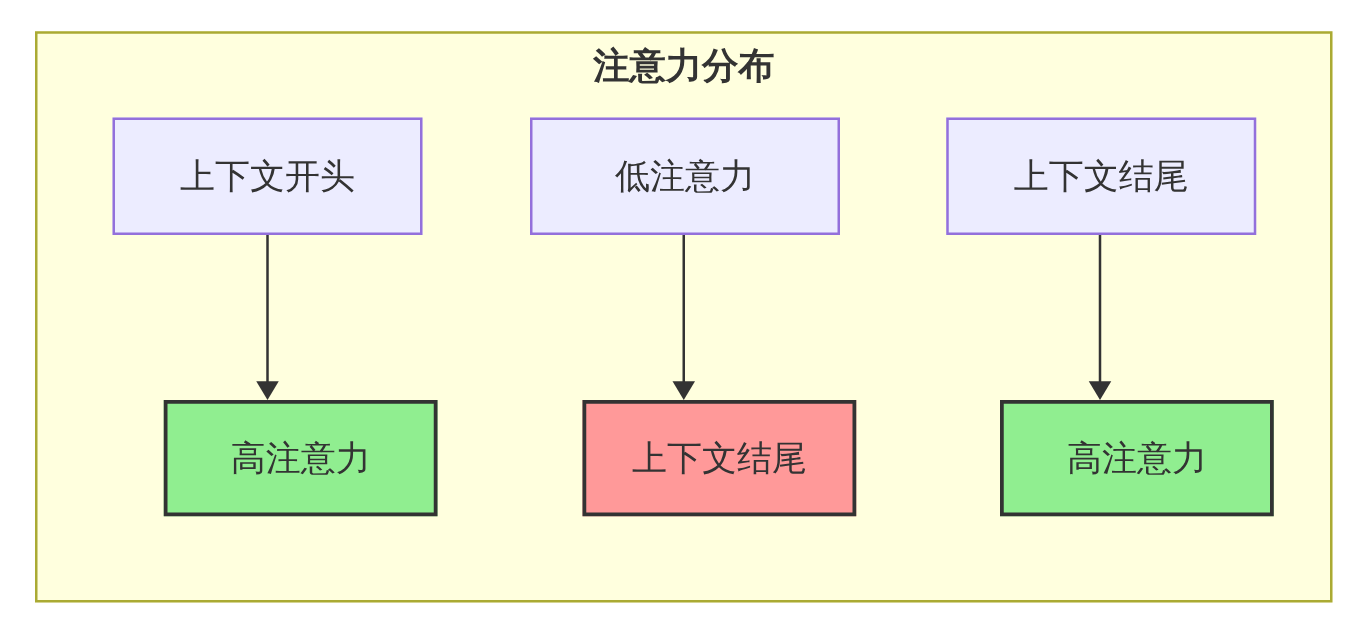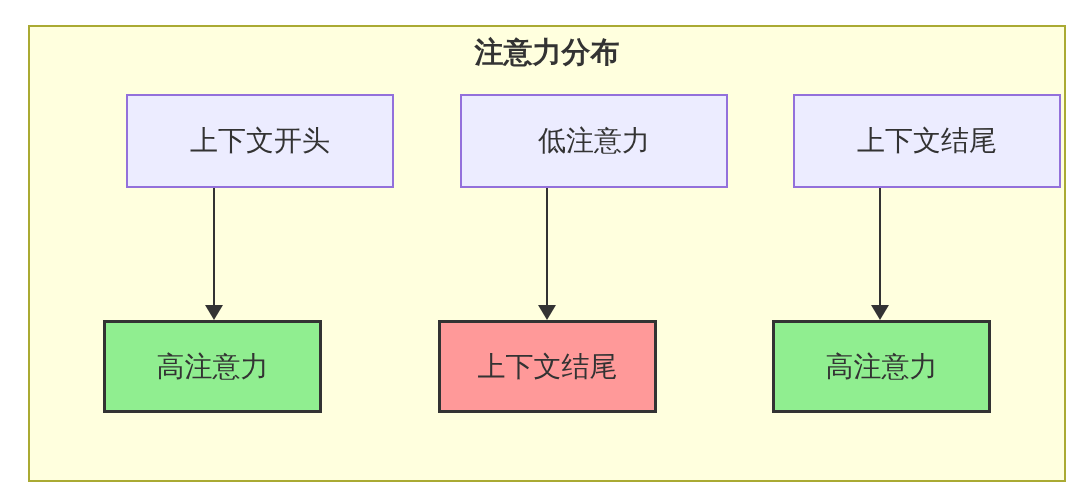--- a/index.html
+++ b/index.html
@@ -36,31 +36,31 @@
     box-sizing: border-box;
     display: flex;
     align-items: center;
     justify-content: center;
     font-size: 28px;
     color: var(--text-color, #333333);
     text-align: center;
   }
   .source {
     top: 67px;
-    width: 268px;
+    width: 248px;
     height: 94px;
     background: var(--source-fill, #ececff);
     border: 2px solid var(--source-border, #9370db);
-    margin-left: 36px;
   }
   .result {
     top: 293px;
     width: 219px;
     height: 93px;
     border: 3px solid var(--result-border, #333333);
+    margin-left: 28px;
   }
   .result.high { background: var(--high-fill, #90ee90); }
   .result.low  { background: var(--low-fill, #ff9999); }
   .source.c0 { left: 60px; }
   .source.c1 { left: 394px; }
   .source.c2 { left: 727px; text-align: right; }
   .result.c0 { left: 73px; }
   .result.c1 { left: 408px; }
   .result.c2 { left: 742px; }
   .arrow {

